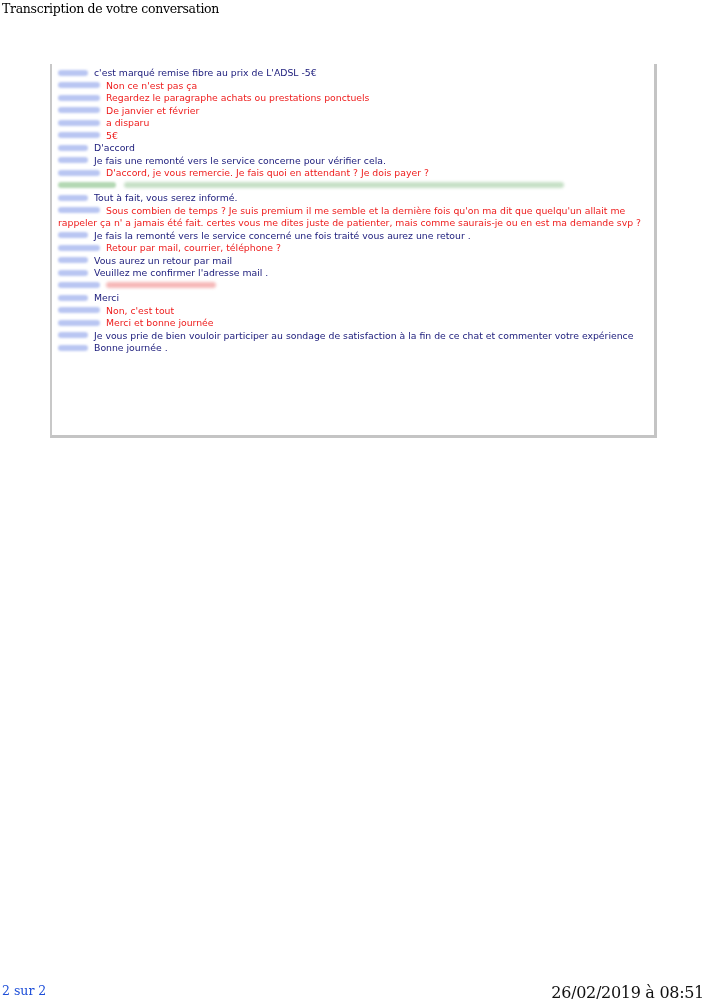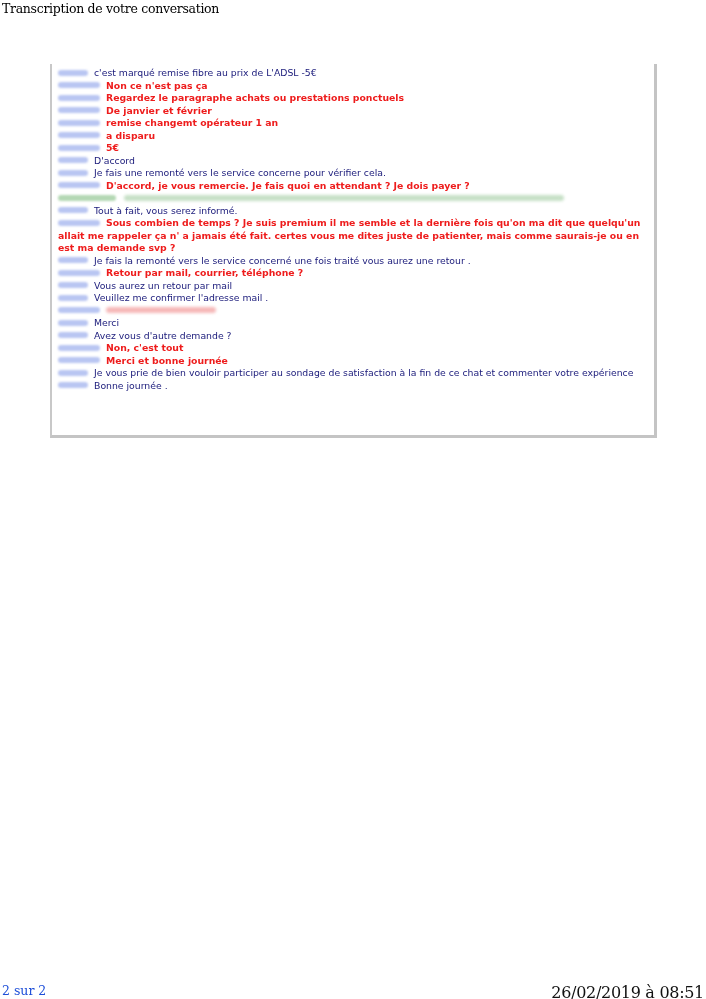--- a/index.html
+++ b/index.html
@@ -43,21 +43,21 @@
     font-size: 9.3px;
     line-height: 12.5px;
   }
   .line {
     white-space: nowrap;
   }
   .line.wrap {
     white-space: normal;
   }
   .agent { color: #1a1a7a; }
-  .client { color: #ee1c1c; font-weight: bold; }
+  .client { color: #ee1c1c; }
   .system { color: #6fae6f; }
   .name {
     display: inline-block;
     vertical-align: middle;
     height: 6px;
     margin-top: -2px;
     border-radius: 3px;
     background: #b9c6f2;
     filter: blur(1.3px);
     margin-right: 6px;
@@ -108,23 +108,20 @@
     <div class="line client">
       <span class="name client-name"></span><span>Non ce n'est pas ça</span>
     </div>
     <div class="line client">
       <span class="name client-name"></span><span>Regardez le paragraphe achats ou prestations ponctuels</span>
     </div>
     <div class="line client">
       <span class="name client-name"></span><span>De janvier et février</span>
     </div>
     <div class="line client">
-      <span class="name client-name"></span><span>remise changemt opérateur 1 an</span>
-    </div>
-    <div class="line client">
       <span class="name client-name"></span><span>a disparu</span>
     </div>
     <div class="line client">
       <span class="name client-name"></span><span>5€</span>
     </div>
     <div class="line agent">
       <span class="name agent-name"></span><span>D'accord</span>
     </div>
     <div class="line agent">
       <span class="name agent-name"></span><span>Je fais une remonté vers le service concerne pour vérifier cela.</span>
@@ -152,23 +149,20 @@
     </div>
     <div class="line agent">
       <span class="name agent-name"></span><span>Veuillez me confirmer l'adresse mail .</span>
     </div>
     <div class="line client">
       <span class="name client-name"></span><span class="blurred-text blurred-email"></span>
     </div>
     <div class="line agent">
       <span class="name agent-name"></span><span>Merci</span>
     </div>
-    <div class="line agent">
-      <span class="name agent-name"></span><span>Avez vous d'autre demande ?</span>
-    </div>
     <div class="line client">
       <span class="name client-name"></span><span>Non, c'est tout</span>
     </div>
     <div class="line client">
       <span class="name client-name"></span><span>Merci et bonne journée</span>
     </div>
     <div class="line agent">
       <span class="name agent-name"></span><span>Je vous prie de bien vouloir participer au sondage de satisfaction à la fin de ce chat et commenter votre expérience</span>
     </div>
     <div class="line agent">

